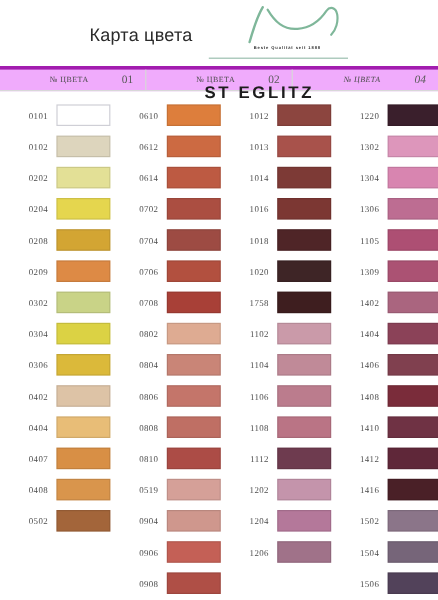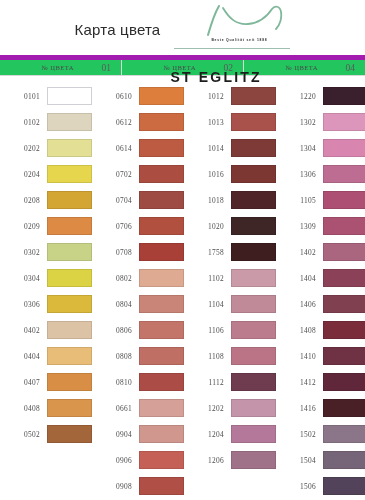--- a/index.html
+++ b/index.html
@@ -76,37 +76,37 @@
     top: 41px;
     width: 116px;
     height: 1px;
     background: #9bbfae;
   }
 
   
   #col-header {
     display: flex;
     height: 21px;
-    border-top: 5px solid #a21caf;
+    border-top: 3px solid #a21caf;
     border-bottom: 1px solid #d8d8d8;
-    background: #22c55e;
+    background: #f0abfc;
     box-sizing: border-box;
   }
   .colhead {
     flex: 1 1 0;
     display: flex;
     align-items: center;
     box-sizing: border-box;
     border-right: 1px solid #d8d8d8;
     padding: 0 4px 0 0;
     font-size: 6.6px;
     letter-spacing: .4px;
     color: #4a4a4a;
   }
-  .colhead:last-child { border-right: none; }
+  .colhead:last-child { border-right: none; font-style: italic; }
   .colhead-label {
     flex: 1 1 auto;
     text-align: center;
     padding-left: 14px;
     text-transform: uppercase;
     white-space: nowrap;
   }
   .colhead-num {
     flex: 0 0 auto;
     font-size: 9.5px;
@@ -284,21 +284,21 @@
       </div>
       <div class="swatch-row">
         <div class="swatch-code">0808</div>
         <div class="swatch-chip" style="background: rgb(191, 111, 100);"></div>
       </div>
       <div class="swatch-row">
         <div class="swatch-code">0810</div>
         <div class="swatch-chip" style="background: rgb(172, 76, 70);"></div>
       </div>
       <div class="swatch-row">
-        <div class="swatch-code">0661</div>
+        <div class="swatch-code">0519</div>
         <div class="swatch-chip" style="background: rgb(213, 160, 152);"></div>
       </div>
       <div class="swatch-row">
         <div class="swatch-code">0904</div>
         <div class="swatch-chip" style="background: rgb(207, 151, 141);"></div>
       </div>
       <div class="swatch-row">
         <div class="swatch-code">0906</div>
         <div class="swatch-chip" style="background: rgb(196, 96, 86);"></div>
       </div>

